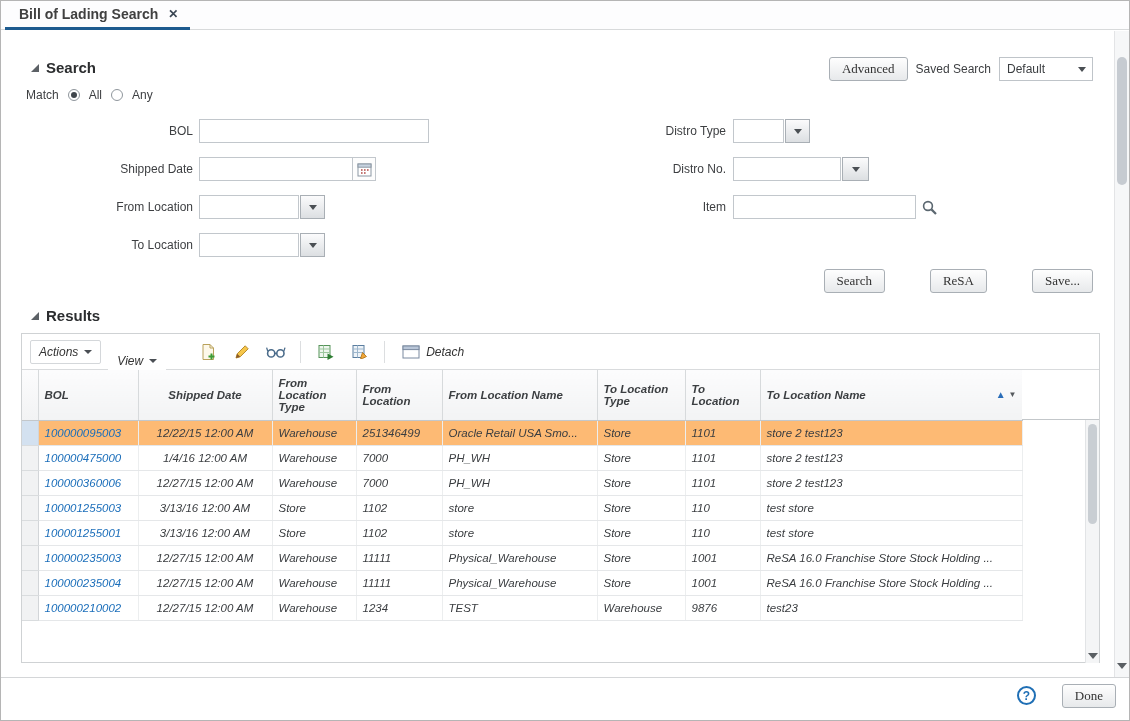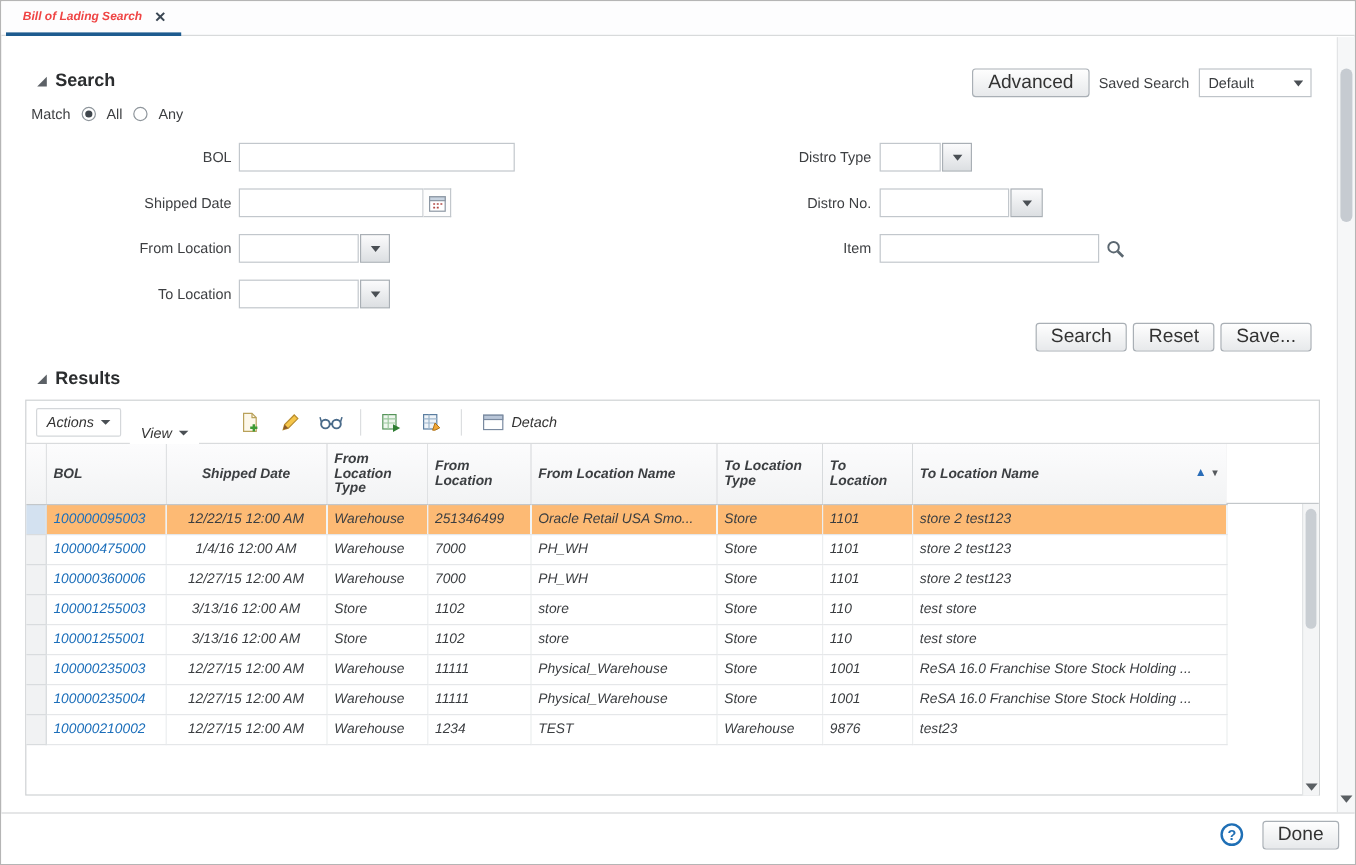--- a/index.html
+++ b/index.html
@@ -3,30 +3,30 @@
 <meta charset="utf-8">
 <style>
   * { box-sizing: border-box; margin: 0; padding: 0; }
   html,body { background:#e9e9e9; }
   body { font-family:"Liberation Sans", sans-serif; }
   .screen { position:relative; width:1130px; height:721px; background:#fff; border:1px solid #b5b5b5; overflow:hidden; font-size:12px; color:#3a3d40; }
 
   
   .tabbar { position:absolute; top:0; left:0; right:0; height:29px; background:#fdfdfe; border-bottom:1px solid #d8dadb; }
   .tab { position:absolute; left:4px; top:0; height:29px; display:flex; align-items:center; gap:10px; padding:0 12px 0 14px; border-bottom:3px solid #1d5b8f; cursor:pointer; }
-  .tab-label { color:#ef4444; font-weight:bold; font-size:10px;font-style:italic; }
+  .tab-label { color:#404040; font-weight:bold; font-size:14px; }
   .tab-close { color:#3b4754; font-weight:bold; font-size:12px; line-height:1; }
 
   
   .section-title { position:absolute; display:flex; align-items:center; gap:7px; cursor:pointer; }
   .disclosure { width:0; height:0; border-bottom:8px solid #5c6166; border-left:8px solid transparent; }
   .section-title .t { font-size:15px; font-weight:bold; color:#2b2d2f; }
 
   
-  .btn { display:inline-flex; align-items:center; justify-content:center; height:24px; padding:0 12px; font-family:Liberation Sans, sans-serif; font-size:16px; color:#333; background:linear-gradient(#fefefe,#e7e9eb); border:1px solid #a9afb5; border-radius:3px; cursor:pointer; white-space:nowrap; }
+  .btn { display:inline-flex; align-items:center; justify-content:center; height:24px; padding:0 12px; font-family:Liberation Serif, serif; font-size:13px; color:#333; background:linear-gradient(#fefefe,#e7e9eb); border:1px solid #a9afb5; border-radius:3px; cursor:pointer; white-space:nowrap;margin-left:40px; }
   .btn-advanced::first-letter { text-decoration:underline; }
 
   
   .hdr-right { position:absolute; top:56px; right:36px; height:24px; display:flex; align-items:center; gap:8px; }
   .saved-label { color:#3d3f42; }
   .select-box { position:relative; display:flex; align-items:center; width:94px; height:24px; border:1px solid #bfc4c9; background:#fff; padding:0 20px 0 7px; cursor:pointer; }
   .select-box .caret { position:absolute; right:6px; width:0; height:0; border-top:5px solid #4a4f54; border-left:4px solid transparent; border-right:4px solid transparent; }
 
   .match-row { position:absolute; left:25px; top:86px; display:flex; align-items:center; gap:9px; height:16px; }
   .radio { width:12px; height:12px; border:1px solid #8f969c; border-radius:50%; background:#fff; position:relative; cursor:pointer; }
@@ -172,21 +172,21 @@
     <span class="lov-icon">
       <svg width="17" height="17" viewBox="0 0 17 17">
           <circle cx="7" cy="7" r="4.4" fill="none" stroke="#5b6770" stroke-width="1.6"></circle>
           <path d="M10.4 10.4 L15 15" stroke="#5b6770" stroke-width="2.2"></path>
         </svg>
     </span>
   </div>
 
   <div class="search-btns">
     <button class="btn">Search</button>
-    <button class="btn">Reset</button>
+    <button class="btn">ReSA</button>
     <button class="btn">Save...</button>
   </div>
 
   <div class="section-title" style="left:30px; top:306px;">
     <span class="disclosure"></span>
     <span class="t">Results</span>
   </div>
 
   <div class="panel">
     <div class="toolbar">

